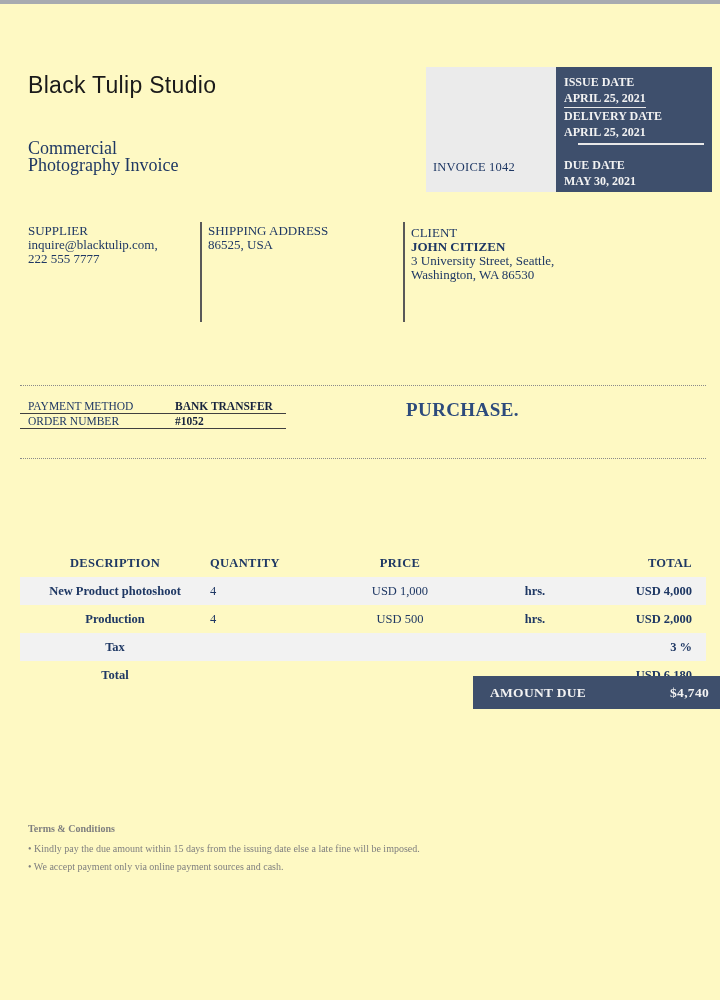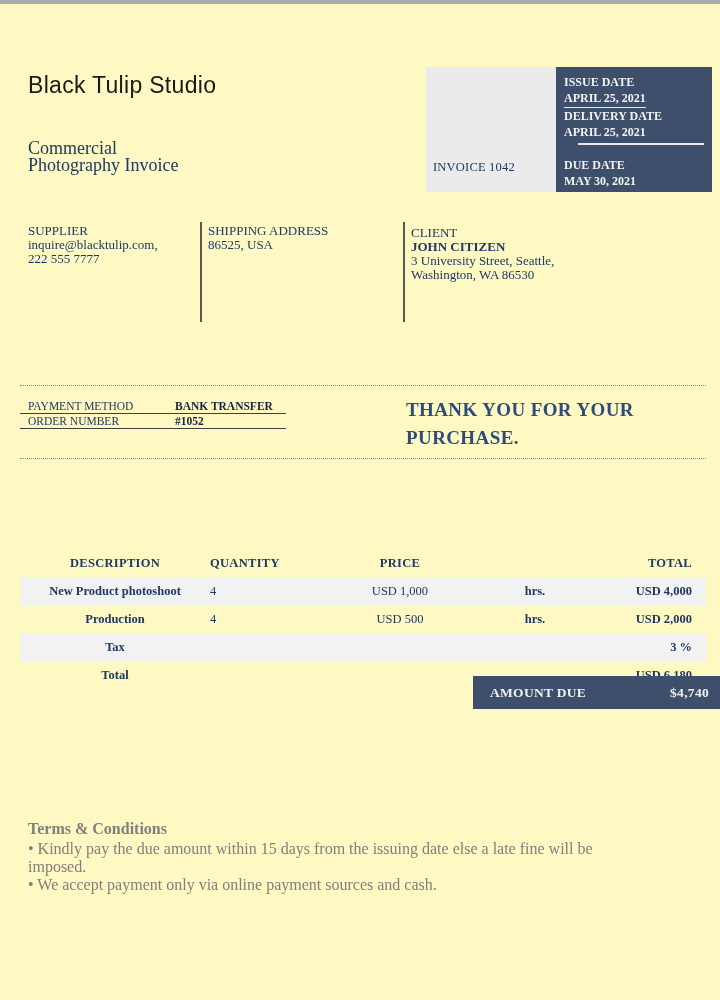--- a/index.html
+++ b/index.html
@@ -92,21 +92,21 @@
 
   .amount-due {
     position: absolute; left: 473px; top: 676px; width: 257px; height: 33px;
     background: #3e4f6c; color: #f2f2f2;
     display: flex; align-items: center;
     font-size: 13.5px; font-weight: bold; letter-spacing: 0.3px; gap: 6px;
   }
   .amount-due-label { padding-left: 17px; }
   .amount-due-value { margin-left: auto; padding-right: 21px; }
 
-  .terms { position: absolute; left: 28px; top: 820px; width: 600px; color: #7f7f7f; font-size: 16px; line-height: 18px; }
+  .terms { position: absolute; left: 28px; top: 820px; width: 600px; color: #7f7f7f; font-size: 10px; line-height: 18px; }
   .terms-title { font-weight: bold; margin-bottom: 2px; }
 </style>
 </head>
 <body>
 
 <div class="page">
 
   <div class="topbar"></div>
 
   <div class="logo">Black Tulip Studio</div>
@@ -157,21 +157,20 @@
       <div class="payment-label">PAYMENT METHOD</div>
       <div class="payment-value">BANK TRANSFER</div>
     </div>
     <div class="payment-row">
       <div class="payment-label">ORDER NUMBER</div>
       <div class="payment-value">#1052</div>
     </div>
   </div>
 
   <div class="thankyou">
-    <div>THANK YOU FOR YOUR</div>
     <div>PURCHASE.</div>
   </div>
 
   <div class="dotted dotted-2"></div>
 
   <div class="items">
     <div class="irow head">
       <div class="c-desc">DESCRIPTION</div>
       <div class="c-qty">QUANTITY</div>
       <div class="c-price">PRICE</div>

